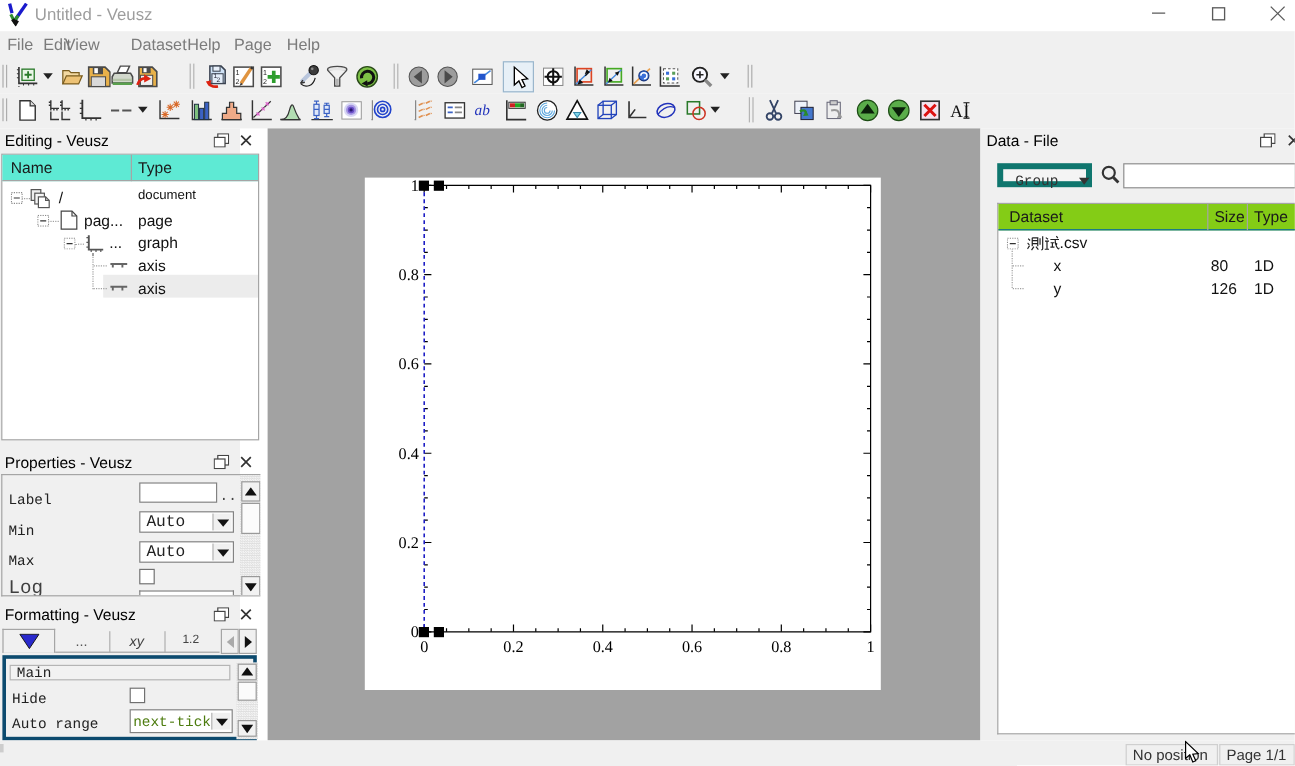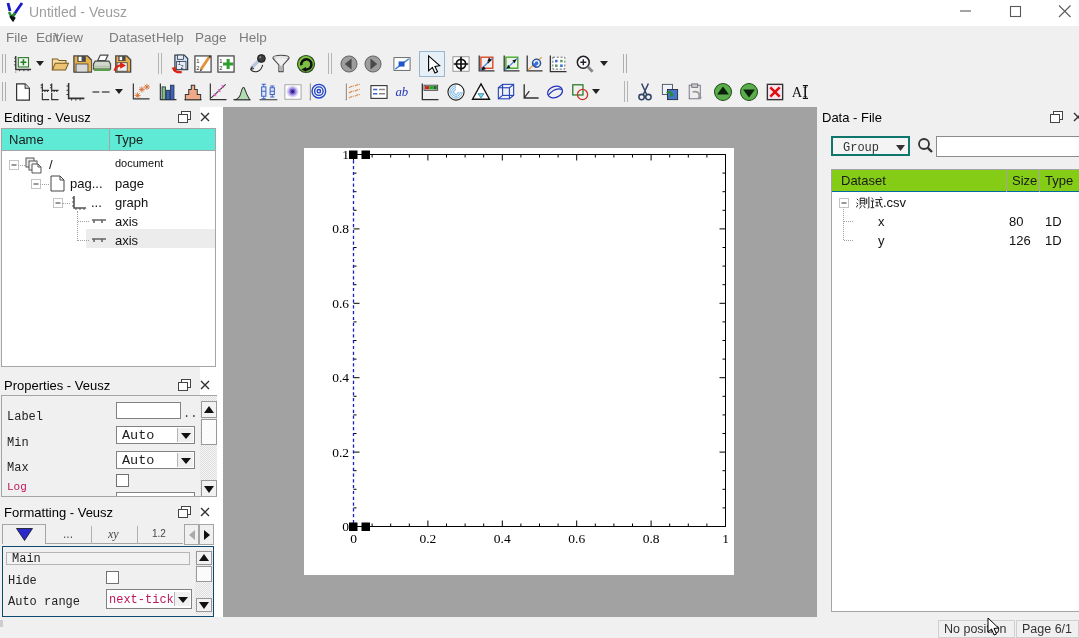--- a/index.html
+++ b/index.html
@@ -22,21 +22,21 @@
 
 .dock-title{font-size:13px;color:#000}
 #leftdock{position:absolute;left:0;top:107px;width:200px;height:510px;background:#f0f0f0}
 #rightdock{position:absolute;left:817px;top:107px;width:262px;height:510px;background:#f0f0f0}
 #canvas{position:absolute;left:223px;top:107px;width:594px;height:510px;background:#a2a2a2}
 #page{position:absolute;left:81px;top:41px;width:430px;height:427px;background:#ffffff}
 #statusbar{position:absolute;left:0;top:617px;width:1079px;height:21px;background:#f0f0f0}
 .sbox{position:absolute;top:3px;height:18px;border:1px solid #cfcfcf;font-size:12.5px;color:#333;
  padding:1px 0 0 5px;white-space:nowrap;overflow:hidden}
 .mono{font-family:"Liberation Mono",monospace}
-.serif{font-family:Liberation Serif, serif}
+.serif{font-family:Liberation Sans, sans-serif}
 .combo{position:absolute;background:#fff;border:1px solid #828282}
 .combo .btn{position:absolute;right:1px;top:1px;bottom:1px;width:16px;background:#f0f0f0;
  border-left:1px solid #b5b5b5}
 .combo .btn:after{content:"";position:absolute;left:3px;top:5px;width:0;height:0;
  border-left:5px solid transparent;border-right:5px solid transparent;border-top:6px solid #111}
 .chk{position:absolute;width:13px;height:13px;background:#fff;border:1px solid #707070}
 </style></head><body>
 <div id="app">
 
 <div id="titlebar">
@@ -552,21 +552,21 @@
    <span class="abs mono" style="left:5px;top:40px;font-size:12px;color:#222">Min</span>
    <div class="combo" style="left:114px;top:30px;width:79px;height:18px">
           <span class="mono" style="position:absolute;left:5px;top:1px;font-size:13.5px;color:#222">Auto</span>
           <span class="btn"></span>
         </div>
    <span class="abs mono" style="left:5px;top:65px;font-size:12px;color:#222">Max</span>
    <div class="combo" style="left:114px;top:55px;width:79px;height:18px">
           <span class="mono" style="position:absolute;left:5px;top:1px;font-size:13.5px;color:#222">Auto</span>
           <span class="btn"></span>
         </div>
-   <span class="abs mono" style="left:5px;top:85px;font-size:11px;color:#be185d">Log</span>
+   <span class="abs mono" style="left:5px;top:85px;font-size:16px;color:#404040">Log</span>
    <div class="chk" style="left:114px;top:78px"></div>
    <div class="abs" style="left:114px;top:96px;width:79px;height:6px;background:#fff;border:1px solid #828282;border-bottom:none"></div>
 
    <div class="abs" style="left:198px;top:0px;width:18px;height:102px;background:repeating-conic-gradient(#f6f6f6 0% 25%,#dedede 0% 50%) 0 0/2px 2px">
      <div class="abs" style="left:1px;top:5px;width:16px;height:17px;background:#f2f2f2;border:1px solid #999"></div>
      <svg class="abs" style="left:4px;top:10px" width="10" height="8">
             <path d="M5 0 L10 7 L0 7 Z" fill="#111"></path>
           </svg>
      <div class="abs" style="left:1px;top:23px;width:16px;height:26px;background:#fbfbfb;border:1px solid #999"></div>
      <div class="abs" style="left:1px;top:84px;width:16px;height:17px;background:#f2f2f2;border:1px solid #999"></div>
@@ -598,28 +598,28 @@
  </div>
  <div class="abs" style="left:184px;top:417px;width:15px;height:21px;background:#f0f0f0;border:1px solid #a5a5a5"></div>
  <svg class="abs" style="left:188px;top:423px" width="8" height="10">
         <path d="M7 0 L1 5 L7 10 Z" fill="#aaa"></path>
       </svg>
  <div class="abs" style="left:199px;top:417px;width:15px;height:21px;background:#f0f0f0;border:1px solid #a5a5a5"></div>
  <svg class="abs" style="left:203px;top:423px" width="8" height="10">
         <path d="M1 0 L7 5 L1 10 Z" fill="#111"></path>
       </svg>
 
- <div class="abs" style="left:2px;top:439px;width:212px;height:71px;border:1px solid #0c4a6e;background:#f0f0f0">
+ <div class="abs" style="left:2px;top:439px;width:212px;height:71px;border:3px solid #0c4a6e;background:#f0f0f0">
    <div class="abs" style="left:3px;top:5px;width:184px;height:13px;background:#f2f2f2;border:1px solid #b5b5b5"></div>
    <span class="abs mono" style="left:9px;top:5px;font-size:12px;color:#222">Main</span>
    <span class="abs mono" style="left:5px;top:27px;font-size:12px;color:#222">Hide</span>
    <div class="chk" style="left:103px;top:24px"></div>
    <span class="abs mono" style="left:5px;top:48px;font-size:12px;color:#222">Auto range</span>
    <div class="combo" style="left:103px;top:42px;width:86px;height:20px">
-          <span class="mono" style="position:absolute;left:2px;top:3px;font-size:12px;color:#be185d">next-tick</span>
+          <span class="mono" style="position:absolute;left:2px;top:3px;font-size:12px;color:#4d7c0f">next-tick</span>
           <span class="btn" style="top:2px;bottom:2px"></span>
         </div>
 
    <div class="abs" style="left:192px;top:3px;width:18px;height:64px;background:repeating-conic-gradient(#f6f6f6 0% 25%,#dedede 0% 50%) 0 0/2px 2px">
      <div class="abs" style="left:1px;top:1px;width:16px;height:14px;background:#f2f2f2;border:1px solid #999"></div>
      <svg class="abs" style="left:4px;top:4px" width="10" height="8">
             <path d="M5 0 L10 7 L0 7 Z" fill="#111"></path>
           </svg>
      <div class="abs" style="left:1px;top:16px;width:16px;height:16px;background:#fbfbfb;border:1px solid #999"></div>
      <div class="abs" style="left:1px;top:48px;width:16px;height:14px;background:#f2f2f2;border:1px solid #999"></div>
@@ -633,21 +633,21 @@
 <div id="rightdock">
  <div class="abs dock-title" style="left:5px;top:3px">Data - File</div>
  <svg class="abs" style="left:233px;top:4px" width="13" height="12">
         <rect x="3.5" y="0.5" width="9" height="8" fill="#fff" stroke="#444"></rect>
         <rect x="0.5" y="3.5" width="9" height="8" fill="#fff" stroke="#444"></rect>
       </svg>
  <svg class="abs" style="left:255px;top:4px" width="12" height="12">
         <path d="M2 2 L10 10 M10 2 L2 10" stroke="#333" stroke-width="1.4"></path>
       </svg>
 
- <div class="abs" style="left:14px;top:29px;width:79px;height:20px;background:#f4f4f4;border:2px solid #0f766e">
+ <div class="abs" style="left:14px;top:29px;width:79px;height:20px;background:#f4f4f4;border:5px solid #0f766e">
   <span class="mono" style="position:absolute;left:10px;top:3px;font-size:12px;color:#333">Group</span>
   <svg class="abs" style="left:63px;top:7px" width="10" height="7">
           <path d="M0 0 L9 0 L4.5 6 Z" fill="#333"></path>
         </svg>
  </div>
 
  <svg class="abs" style="left:100px;top:30px" width="17" height="17" viewBox="0 0 17 17">
   <circle cx="7" cy="7" r="5" fill="none" stroke="#333" stroke-width="1.8"></circle>
   <line x1="10.8" y1="10.8" x2="15" y2="15" stroke="#333" stroke-width="2.4"></line>
  </svg>
@@ -689,18 +689,18 @@
   <span class="abs" style="left:177px;top:44px;font-size:13px;color:#111">80</span>
   <span class="abs" style="left:177px;top:63px;font-size:13px;color:#111">126</span>
   <span class="abs" style="left:213px;top:44px;font-size:13px;color:#111">1D</span>
   <span class="abs" style="left:213px;top:63px;font-size:13px;color:#111">1D</span>
  </div>
 </div>
 
 <div id="statusbar">
  <div class="abs" style="left:0px;top:3px;width:3px;height:7px;background:#cdcdcd"></div>
  <div class="sbox" style="left:938px;width:77px">No position</div>
- <div class="sbox" style="left:1016px;width:63px">Page 6/1</div>
+ <div class="sbox" style="left:1016px;width:63px">Page 1/1</div>
  <svg class="abs" style="left:985px;top:0" width="16" height="21" viewBox="0 0 16 21">
   <path d="M3 1 L3 15 L6.5 12 L9 18 L11.5 17 L9 11.5 L13.5 11 Z" fill="#fff" stroke="#000" stroke-width="1"></path>
  </svg>
 </div>
 </div>
 
 </body></html>

